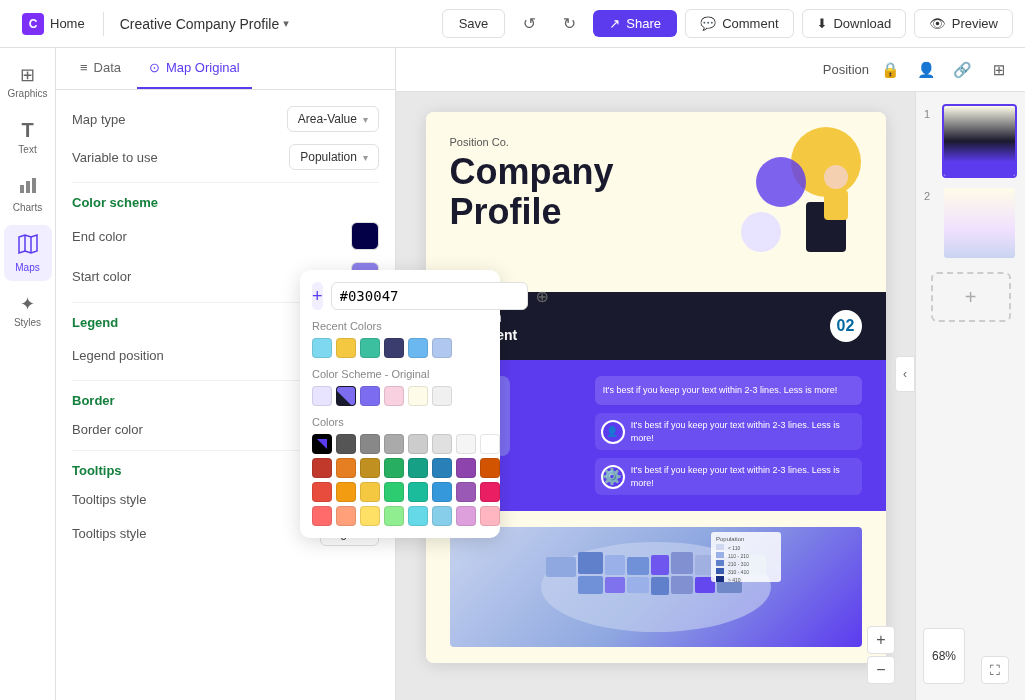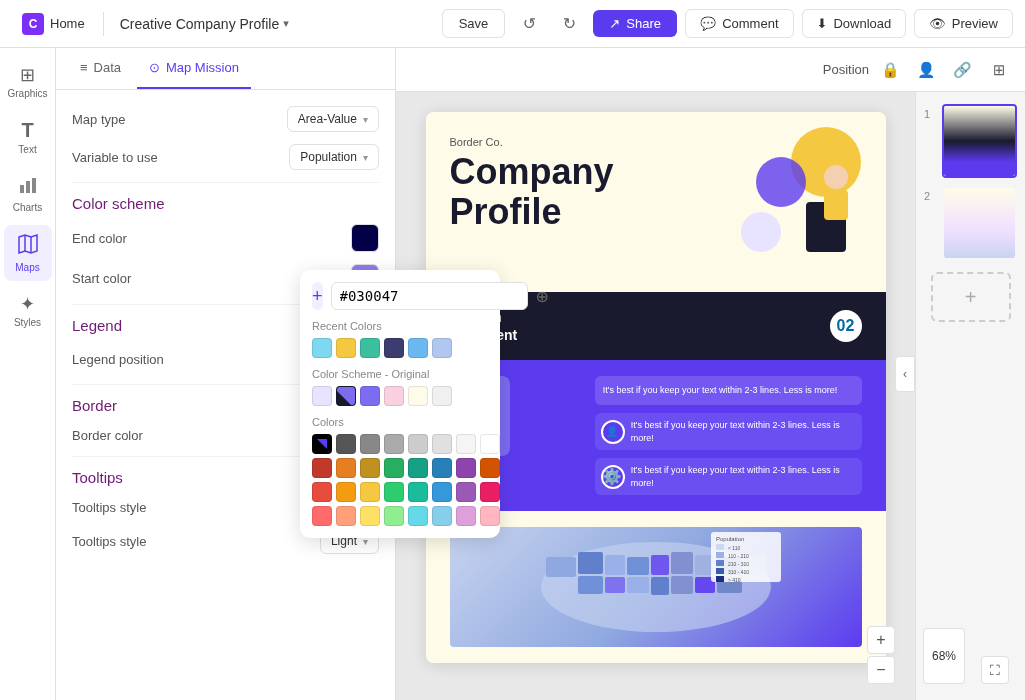--- a/index.html
+++ b/index.html
@@ -29,21 +29,21 @@
     .icon-sidebar-item .label { font-size: 10px; color: #666; text-align: center; }
     .icon-sidebar-item.active .label { color: #5c3bef; }
 
     
     .settings-panel { width: 340px; background: #fff; border-right: 1px solid #e0e0e0; display: flex; flex-direction: column; flex-shrink: 0; overflow-y: auto; }
     .panel-tabs { display: flex; border-bottom: 1px solid #e0e0e0; padding: 0 12px; gap: 4px; flex-shrink: 0; }
     .panel-tab { padding: 12px 12px; font-size: 13px; cursor: pointer; border-bottom: 2px solid transparent; display: flex; align-items: center; gap: 6px; color: #666; }
     .panel-tab.active { color: #5c3bef; border-bottom-color: #5c3bef; }
     .panel-content { padding: 16px; flex: 1; overflow-y: auto; }
 
-    .section-title { font-size: 15px; font-weight: 400; color: #701a75; margin-bottom: 12px; }
+    .section-title { font-size: 13px; font-weight: 700; color: #15803d; margin-bottom: 12px; }
     .field-row { display: flex; align-items: center; justify-content: space-between; margin-bottom: 12px; }
     .field-label { font-size: 13px; color: #555; }
     .select-box { display: flex; align-items: center; gap: 6px; padding: 5px 10px; border: 1px solid #e0e0e0; border-radius: 6px; font-size: 12px; cursor: pointer; background: #fff; color: #333; }
     .select-box .chevron { font-size: 10px; color: #999; }
 
     .color-swatch { width: 28px; height: 28px; border-radius: 6px; border: 1px solid #e0e0e0; cursor: pointer; }
 
     .section-divider { height: 1px; background: #f0f0f0; margin: 12px 0; }
 
     
@@ -177,21 +177,21 @@
   </div>
 
   <div class="settings-panel">
     <div class="panel-tabs">
       <div class="panel-tab">
         <span>≡</span>
         <span>Data</span>
       </div>
       <div class="panel-tab active">
         <span>⊙</span>
-        <span>Map Mission</span>
+        <span>Map Original</span>
       </div>
     </div>
     <div class="panel-content">
 
       <div class="field-row">
         <span class="field-label">Map type</span>
         <div class="select-box">
           <span>Area-Value</span>
           <span class="chevron">▾</span>
         </div>
@@ -326,21 +326,21 @@
       <div class="toolbar-icon" title="Link">🔗</div>
       <div class="toolbar-icon" title="Grid">⊞</div>
     </div>
 
     <div class="canvas-main">
 
       <div class="canvas-content">
         <div class="design-canvas">
 
           <div class="canvas-section-1">
-            <p class="company-label">Border Co.</p>
+            <p class="company-label">Position Co.</p>
             <div class="company-title">
               <div>Company</div>
               <div>Profile</div>
             </div>
 
             <div class="canvas-decoration">
               <div style="position:absolute;right:10px;top:10px;">
                 <svg width="170" height="160" viewBox="0 0 170 160">
                   <circle cx="120" cy="40" r="35" fill="#f5c842"></circle>
                   <circle cx="75" cy="60" r="25" fill="#5c3bef" opacity="0.8"></circle>

